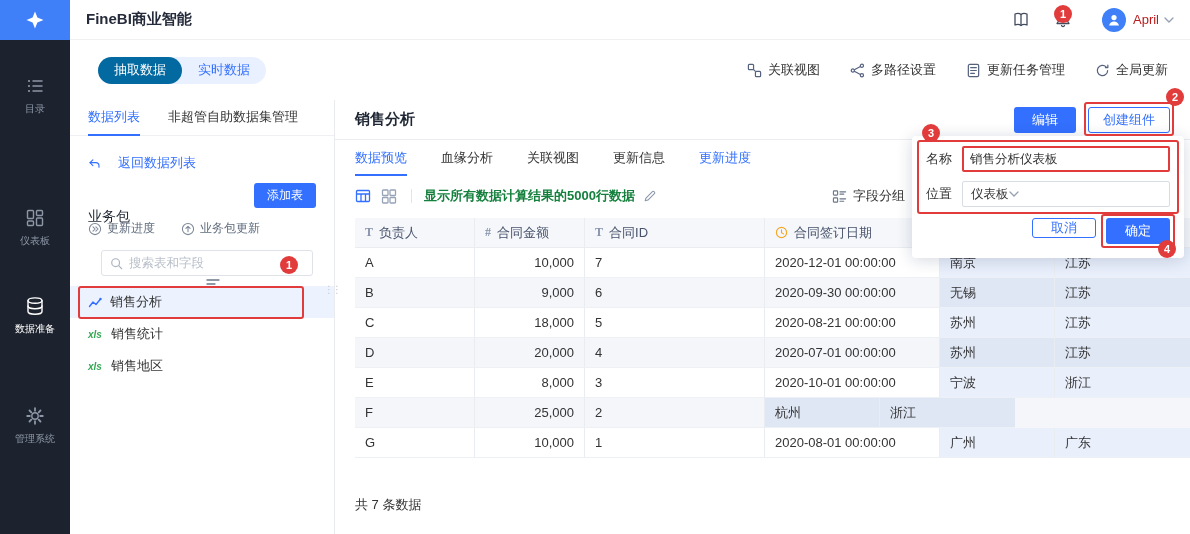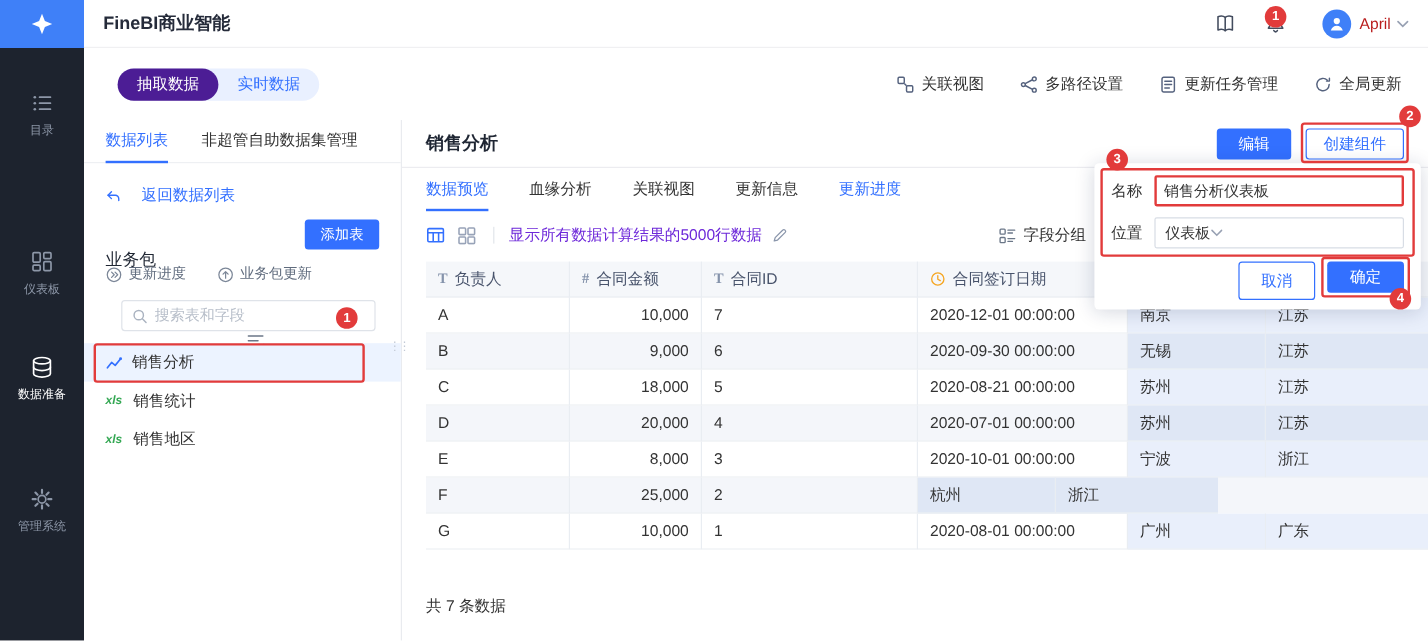--- a/index.html
+++ b/index.html
@@ -25,21 +25,21 @@
   .tb-book { margin-right:24px; }
   .tb-bell { margin-right:30px; }
   .avatar { width:24px; height:24px; border-radius:50%; background:#3f80f8; display:flex; align-items:center; justify-content:center; color:#fff; margin-right:7px; cursor:pointer; }
   .user-name { font-size:13px; color:#b91c1c; margin-right:5px; cursor:pointer; }
   .chev { color:#98a1b3; cursor:pointer; }
 
   
   .subheader { position:absolute; left:70px; top:40px; width:1120px; height:60px; background:#fff; display:flex; align-items:center; z-index:4; }
   .mode-toggle { margin-left:28px; display:flex; background:#e9f0ff; border-radius:14px; }
   .pill { height:27px; padding:0 16px; border:none; border-radius:14px; background:transparent; color:#3370ff; font-size:13px; cursor:pointer; font-family:inherit; }
-  .pill.active { background:#4c1d95; color:#fff; }
+  .pill.active { background:#0369a1; color:#fff; }
   .global-actions { margin-left:auto; margin-right:22px; display:flex; align-items:center; gap:30px; }
   .ga { display:flex; align-items:center; gap:6px; font-size:13px; color:#333; cursor:pointer; }
   .ga svg { color:#55627e; }
   .ga em { font-style:normal; }
 
   
   .left-panel { position:absolute; left:70px; top:100px; width:265px; height:434px; background:#fff; border-right:1px solid #e9ebef; z-index:3; }
   .panel-tabs { position:absolute; top:0; left:0; right:0; height:36px; border-bottom:1px solid #eef0f3; display:flex; align-items:center; }
   .ptab { font-size:13px; color:#333; margin-left:18px; cursor:pointer; height:36px; line-height:34px; position:relative; white-space:nowrap; }
   .ptab.second { margin-left:28px; }
@@ -75,21 +75,21 @@
   .btn-outline { width:82px; height:26px; background:#fff; color:#3370ff; border:1px solid #3370ff; border-radius:3px; font-size:13px; cursor:pointer; font-family:inherit; }
   .main-tabs { position:absolute; top:40px; left:20px; right:0; height:38px; display:flex; gap:34px; align-items:center; }
   .mtab { font-size:13px; color:#333; cursor:pointer; height:38px; line-height:36px; position:relative; white-space:nowrap; }
   .mtab.active { color:#3370ff; }
   .mtab.active::after { content:""; position:absolute; left:0; right:0; bottom:2px; height:2px; background:#3370ff; }
   .mtab.hl { color:#3370ff; }
   .toolbar { position:absolute; top:80px; left:20px; right:0; height:32px; display:flex; align-items:center; }
   .vicon { margin-right:10px; color:#98a3b8; cursor:pointer; display:flex; }
   .vicon.active { color:#3370ff; }
   .vsep { width:1px; height:14px; background:#e2e5ea; margin:0 12px 0 4px; }
-  .row-info { font-size:13px; color:#6d28d9; }
+  .row-info { font-size:13px; color:#15803d;font-weight:bold; }
   .pencil { margin-left:8px; color:#8a96ab; cursor:pointer; display:flex; }
   .field-group { position:absolute; right:285px; display:flex; align-items:center; gap:6px; font-size:13px; color:#333; cursor:pointer; }
   .field-group svg { color:#6b7788; }
   .field-group i { font-style:normal; }
 
   
   .dtable { position:absolute; top:118px; left:20px; width:835px; }
   .thead { display:flex; height:30px; background:#f5f7fa; }
   .tcell { border-right:1px solid #e9edf2; padding:0 10px; display:flex; align-items:center; font-size:13px; color:#333; overflow:hidden; white-space:nowrap; }
   .thead .tcell { color:#48536b; border-bottom:1px solid #e9edf2; gap:6px; cursor:pointer; }
@@ -107,21 +107,21 @@
 
   
   .dialog { position:absolute; left:912px; top:136px; width:272px; height:122px; background:#fff; border-radius:4px;
             box-shadow:0 2px 16px rgba(15,35,80,.18); z-index:30; padding:10px 14px; }
   .drow { display:flex; align-items:center; gap:8px; height:26px; margin-bottom:9px; position:relative; z-index:2; }
   .drow label { font-size:13px; color:#333; width:28px; flex:none; }
   .dname { flex:1; min-width:0; height:26px; border:2px solid #e23b3b; border-radius:2px; font-size:12.5px; color:#333; padding:0 6px; outline:none; font-family:inherit; }
   .dselect { flex:1; height:26px; border:1px solid #d8dde5; border-radius:2px; display:flex; align-items:center; padding:0 8px; font-size:12.5px; color:#333; cursor:pointer; }
   .dselect svg { margin-left:auto; color:#98a1b3; }
   .dbtns { display:flex; justify-content:flex-end; gap:10px; margin-top:11px; position:relative; z-index:2; }
-  .btn-cancel { width:64px; height:32px; background:#fff; border:1px solid #3370ff; color:#3370ff; border-radius:3px; font-size:13px; cursor:pointer; font-family:inherit; }
+  .btn-cancel { width:64px; height:20px; background:#fff; border:1px solid #3370ff; color:#3370ff; border-radius:3px; font-size:13px; cursor:pointer; font-family:inherit; }
   .btn-ok { width:64px; height:26px; background:#3370ff; border:none; color:#fff; border-radius:3px; font-size:13px; cursor:pointer; font-family:inherit; }
 
   
   .anno-box { position:absolute; border:2px solid #e23b3b; border-radius:3px; pointer-events:none; z-index:40; }
   .anno-badge { position:absolute; width:18px; height:18px; border-radius:50%; background:#e23b3b; color:#fff; font-size:11px; font-weight:bold;
                 display:flex; align-items:center; justify-content:center; z-index:50; pointer-events:none; }
   .form-box { left:5px; right:5px; top:4px; height:74px; }
   .ok-box { right:9px; top:78px; width:74px; height:34px; }
   .b3 { left:10px; top:-12px; }
   .b4 { right:8px; top:104px; }

